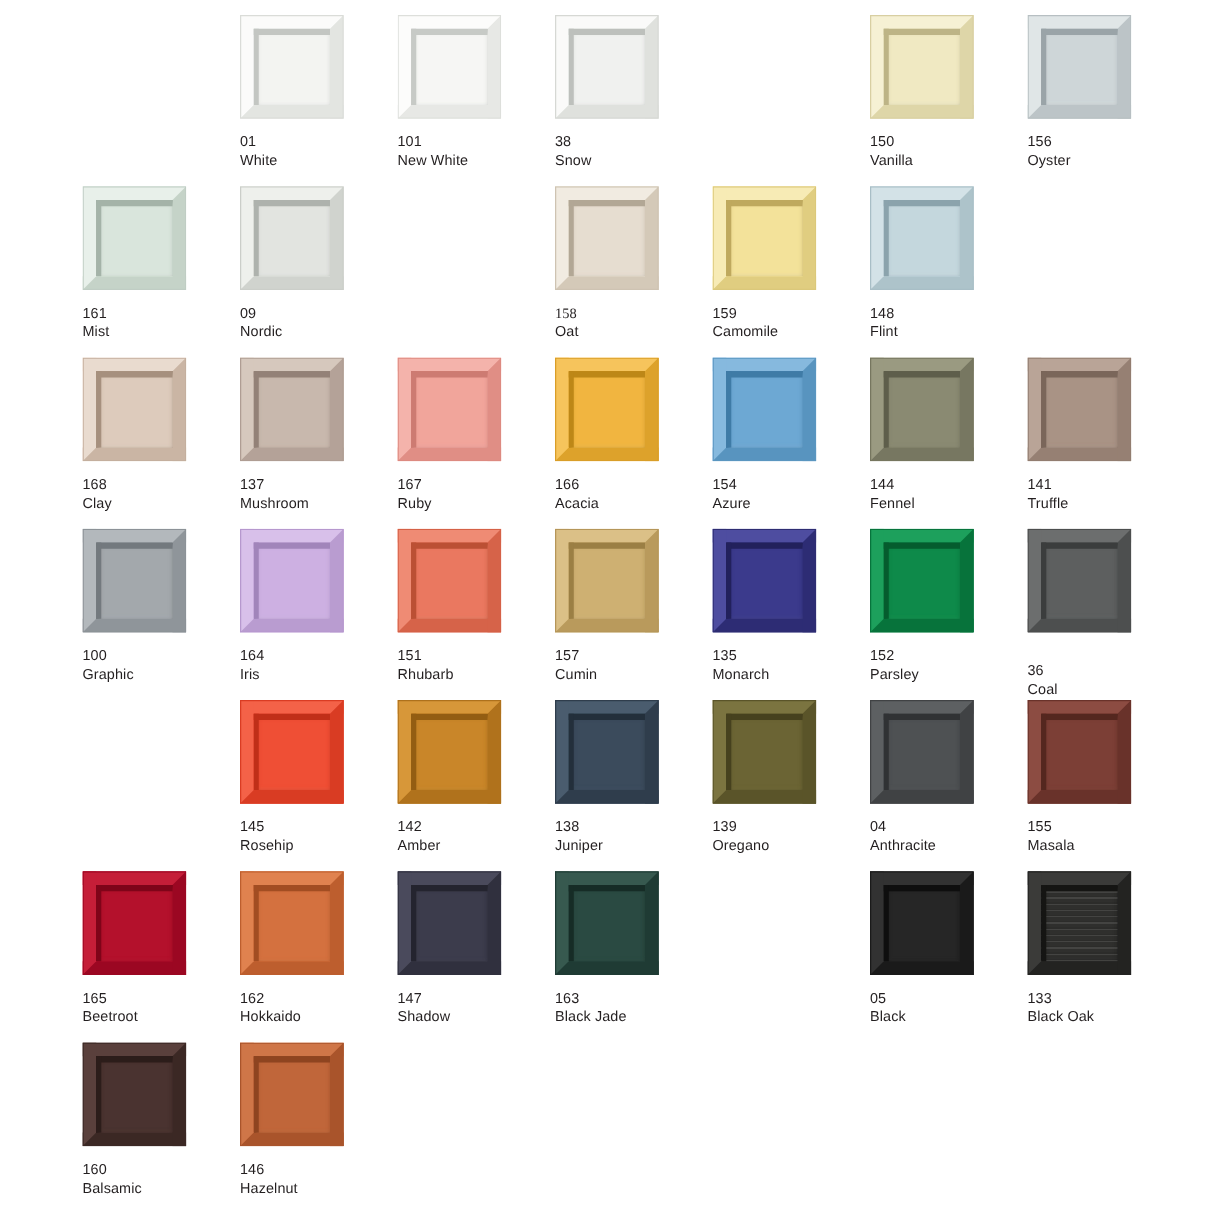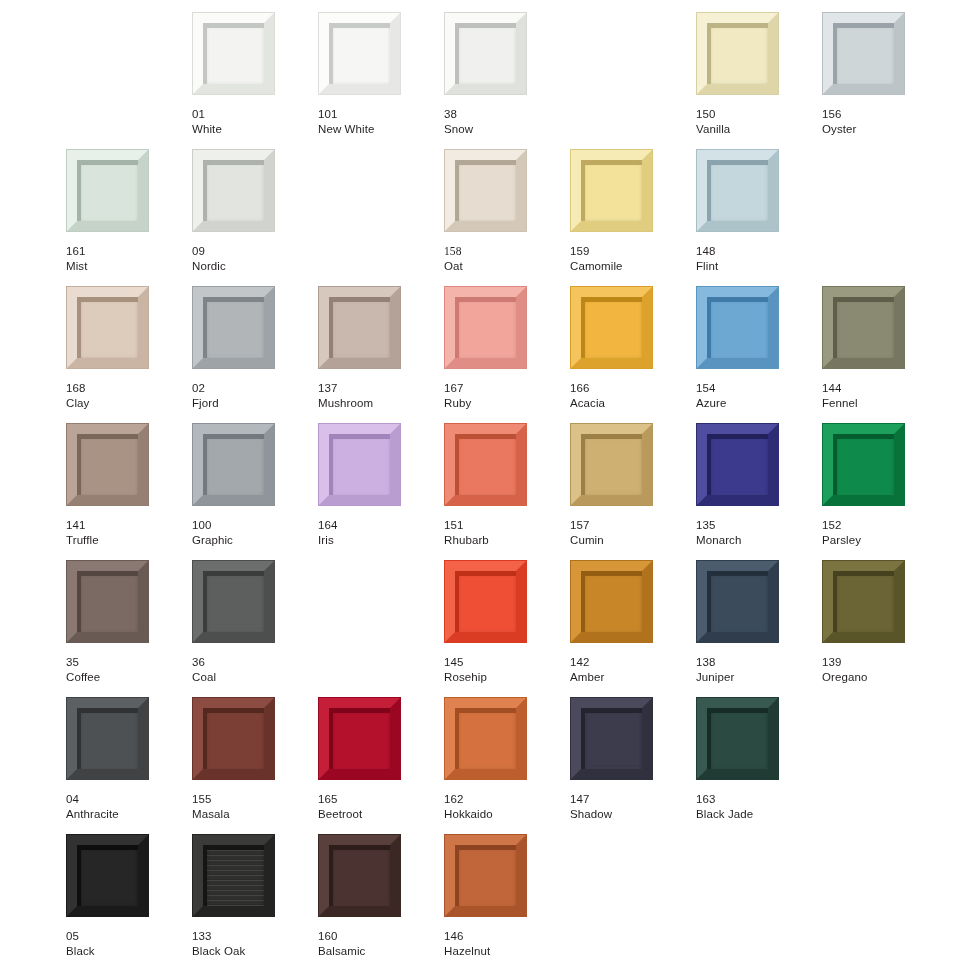--- a/index.html
+++ b/index.html
@@ -251,33 +251,20 @@
         <div class="recess" style="border-top-color: rgb(166, 144, 126); border-left-color: rgb(166, 144, 126);"></div>
         <div class="edge" style="box-shadow: rgb(196, 175, 158) 0px 0px 0px 1px inset;"></div>
       </div>
       <div class="labels">
         <div class="code" style="color: rgb(35, 31, 32);">168</div>
         <div class="name" style="color: rgb(35, 31, 32);">Clay</div>
       </div>
     </div>
     <div class="cell">
       <div class="chip">
-        <div class="frame" style="border-color: rgb(194, 198, 201) rgb(158, 163, 167) rgb(158, 163, 167) rgb(194, 198, 201); background: rgb(177, 181, 184);"></div>
-        <div class="face" style="background: rgb(177, 181, 184); box-shadow: rgb(126, 132, 136) 0px 3px 4px -1px inset, rgb(126, 132, 136) 3px 0px 4px -1px inset, rgb(194, 198, 201) 0px -2px 3px -1px inset;"></div>
-        <div class="grain" style="background: repeating-linear-gradient(0deg, rgba(255, 255, 255, 0.1) 0px, rgba(255, 255, 255, 0.1) 1px, rgba(0, 0, 0, 0.07) 1px, rgba(0, 0, 0, 0.07) 2px, rgba(255, 255, 255, 0) 2px, rgba(255, 255, 255, 0) 5px);"></div>
-        <div class="recess" style="border-top-color: rgb(126, 132, 136); border-left-color: rgb(126, 132, 136);"></div>
-        <div class="edge" style="box-shadow: rgb(154, 160, 164) 0px 0px 0px 1px inset;"></div>
-      </div>
-      <div class="labels">
-        <div class="code" style="color: rgb(35, 31, 32);">02</div>
-        <div class="name" style="color: rgb(35, 31, 32);">Fjord</div>
-      </div>
-    </div>
-    <div class="cell">
-      <div class="chip">
         <div class="frame" style="border-color: rgb(214, 200, 189) rgb(180, 162, 152) rgb(180, 162, 152) rgb(214, 200, 189); background: rgb(200, 184, 173);"></div>
         <div class="face" style="background: rgb(200, 184, 173); box-shadow: rgb(147, 129, 119) 0px 3px 4px -1px inset, rgb(147, 129, 119) 3px 0px 4px -1px inset, rgb(214, 200, 189) 0px -2px 3px -1px inset;"></div>
         <div class="grain" style="background: repeating-linear-gradient(0deg, rgba(255, 255, 255, 0.1) 0px, rgba(255, 255, 255, 0.1) 1px, rgba(0, 0, 0, 0.07) 1px, rgba(0, 0, 0, 0.07) 2px, rgba(255, 255, 255, 0) 2px, rgba(255, 255, 255, 0) 5px);"></div>
         <div class="recess" style="border-top-color: rgb(147, 129, 119); border-left-color: rgb(147, 129, 119);"></div>
         <div class="edge" style="box-shadow: rgb(175, 157, 147) 0px 0px 0px 1px inset;"></div>
       </div>
       <div class="labels">
         <div class="code" style="color: rgb(35, 31, 32);">137</div>
         <div class="name" style="color: rgb(35, 31, 32);">Mushroom</div>
       </div>
@@ -420,41 +407,28 @@
         <div class="recess" style="border-top-color: rgb(5, 92, 46); border-left-color: rgb(5, 92, 46);"></div>
         <div class="edge" style="box-shadow: rgb(7, 116, 60) 0px 0px 0px 1px inset;"></div>
       </div>
       <div class="labels">
         <div class="code" style="color: rgb(35, 31, 32);">152</div>
         <div class="name" style="color: rgb(35, 31, 32);">Parsley</div>
       </div>
     </div>
     <div class="cell">
       <div class="chip">
-        <div class="frame" style="border-color: rgb(138, 120, 114) rgb(106, 90, 84) rgb(106, 90, 84) rgb(138, 120, 114); background: rgb(123, 106, 100);"></div>
-        <div class="face" style="background: rgb(123, 106, 100); box-shadow: rgb(84, 70, 65) 0px 3px 4px -1px inset, rgb(84, 70, 65) 3px 0px 4px -1px inset, rgb(138, 120, 114) 0px -2px 3px -1px inset;"></div>
-        <div class="grain" style="background: repeating-linear-gradient(0deg, rgba(255, 255, 255, 0.1) 0px, rgba(255, 255, 255, 0.1) 1px, rgba(0, 0, 0, 0.07) 1px, rgba(0, 0, 0, 0.07) 2px, rgba(255, 255, 255, 0) 2px, rgba(255, 255, 255, 0) 5px);"></div>
-        <div class="recess" style="border-top-color: rgb(84, 70, 65); border-left-color: rgb(84, 70, 65);"></div>
-        <div class="edge" style="box-shadow: rgb(106, 90, 85) 0px 0px 0px 1px inset;"></div>
-      </div>
-      <div class="labels">
-        <div class="code" style="color: rgb(35, 31, 32);">35</div>
-        <div class="name" style="color: rgb(35, 31, 32);">Coffee</div>
-      </div>
-    </div>
-    <div class="cell">
-      <div class="chip">
         <div class="frame" style="border-color: rgb(108, 110, 110) rgb(77, 79, 79) rgb(77, 79, 79) rgb(108, 110, 110); background: rgb(93, 95, 95);"></div>
         <div class="face" style="background: rgb(93, 95, 95); box-shadow: rgb(59, 61, 61) 0px 3px 4px -1px inset, rgb(59, 61, 61) 3px 0px 4px -1px inset, rgb(108, 110, 110) 0px -2px 3px -1px inset;"></div>
         <div class="grain" style="background: repeating-linear-gradient(0deg, rgba(255, 255, 255, 0.1) 0px, rgba(255, 255, 255, 0.1) 1px, rgba(0, 0, 0, 0.07) 1px, rgba(0, 0, 0, 0.07) 2px, rgba(255, 255, 255, 0) 2px, rgba(255, 255, 255, 0) 5px);"></div>
         <div class="recess" style="border-top-color: rgb(59, 61, 61); border-left-color: rgb(59, 61, 61);"></div>
         <div class="edge" style="box-shadow: rgb(76, 78, 78) 0px 0px 0px 1px inset;"></div>
       </div>
       <div class="labels">
-        <div class="code" style="color: rgb(35, 31, 32);">36</div>
+        <div class="code" style="color: rgb(35, 31, 32); margin-top: 12px;">36</div>
         <div class="name" style="color: rgb(35, 31, 32);">Coal</div>
       </div>
     </div>
     <div class="cell empty"></div>
     <div class="cell">
       <div class="chip">
         <div class="frame" style="border-color: rgb(244, 98, 72) rgb(217, 60, 35) rgb(217, 60, 35) rgb(244, 98, 72); background: rgb(239, 79, 53);"></div>
         <div class="face" style="background: rgb(239, 79, 53); box-shadow: rgb(192, 47, 24) 0px 3px 4px -1px inset, rgb(192, 47, 24) 3px 0px 4px -1px inset, rgb(244, 98, 72) 0px -2px 3px -1px inset;"></div>
         <div class="grain" style="background: repeating-linear-gradient(0deg, rgba(255, 255, 255, 0.1) 0px, rgba(255, 255, 255, 0.1) 1px, rgba(0, 0, 0, 0.07) 1px, rgba(0, 0, 0, 0.07) 2px, rgba(255, 255, 255, 0) 2px, rgba(255, 255, 255, 0) 5px);"></div>
         <div class="recess" style="border-top-color: rgb(192, 47, 24); border-left-color: rgb(192, 47, 24);"></div>

